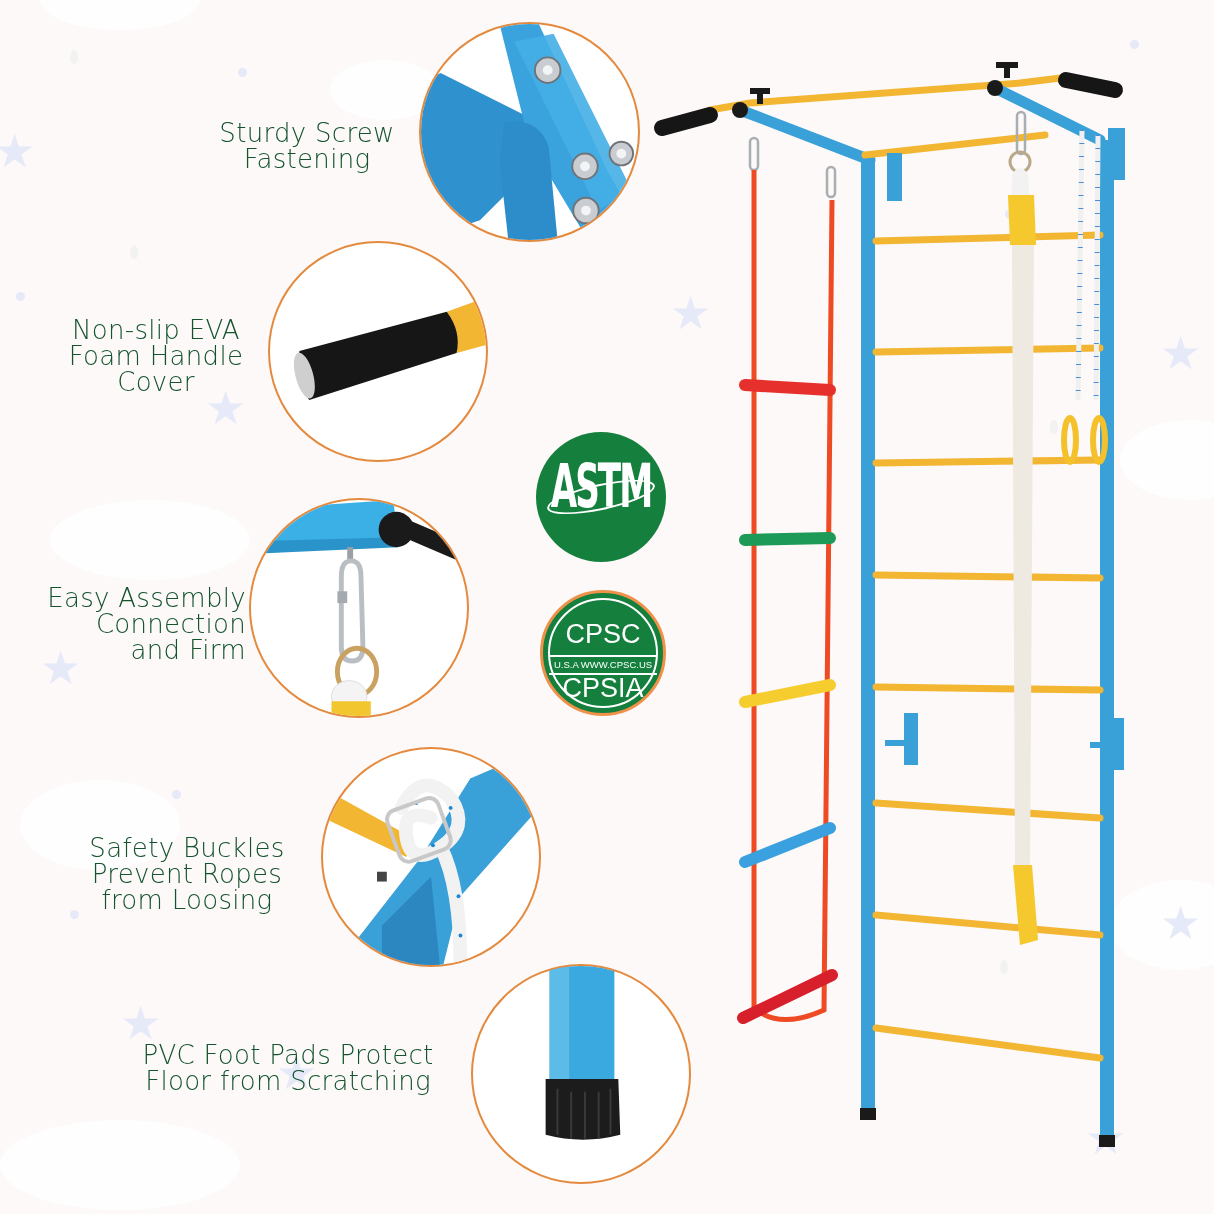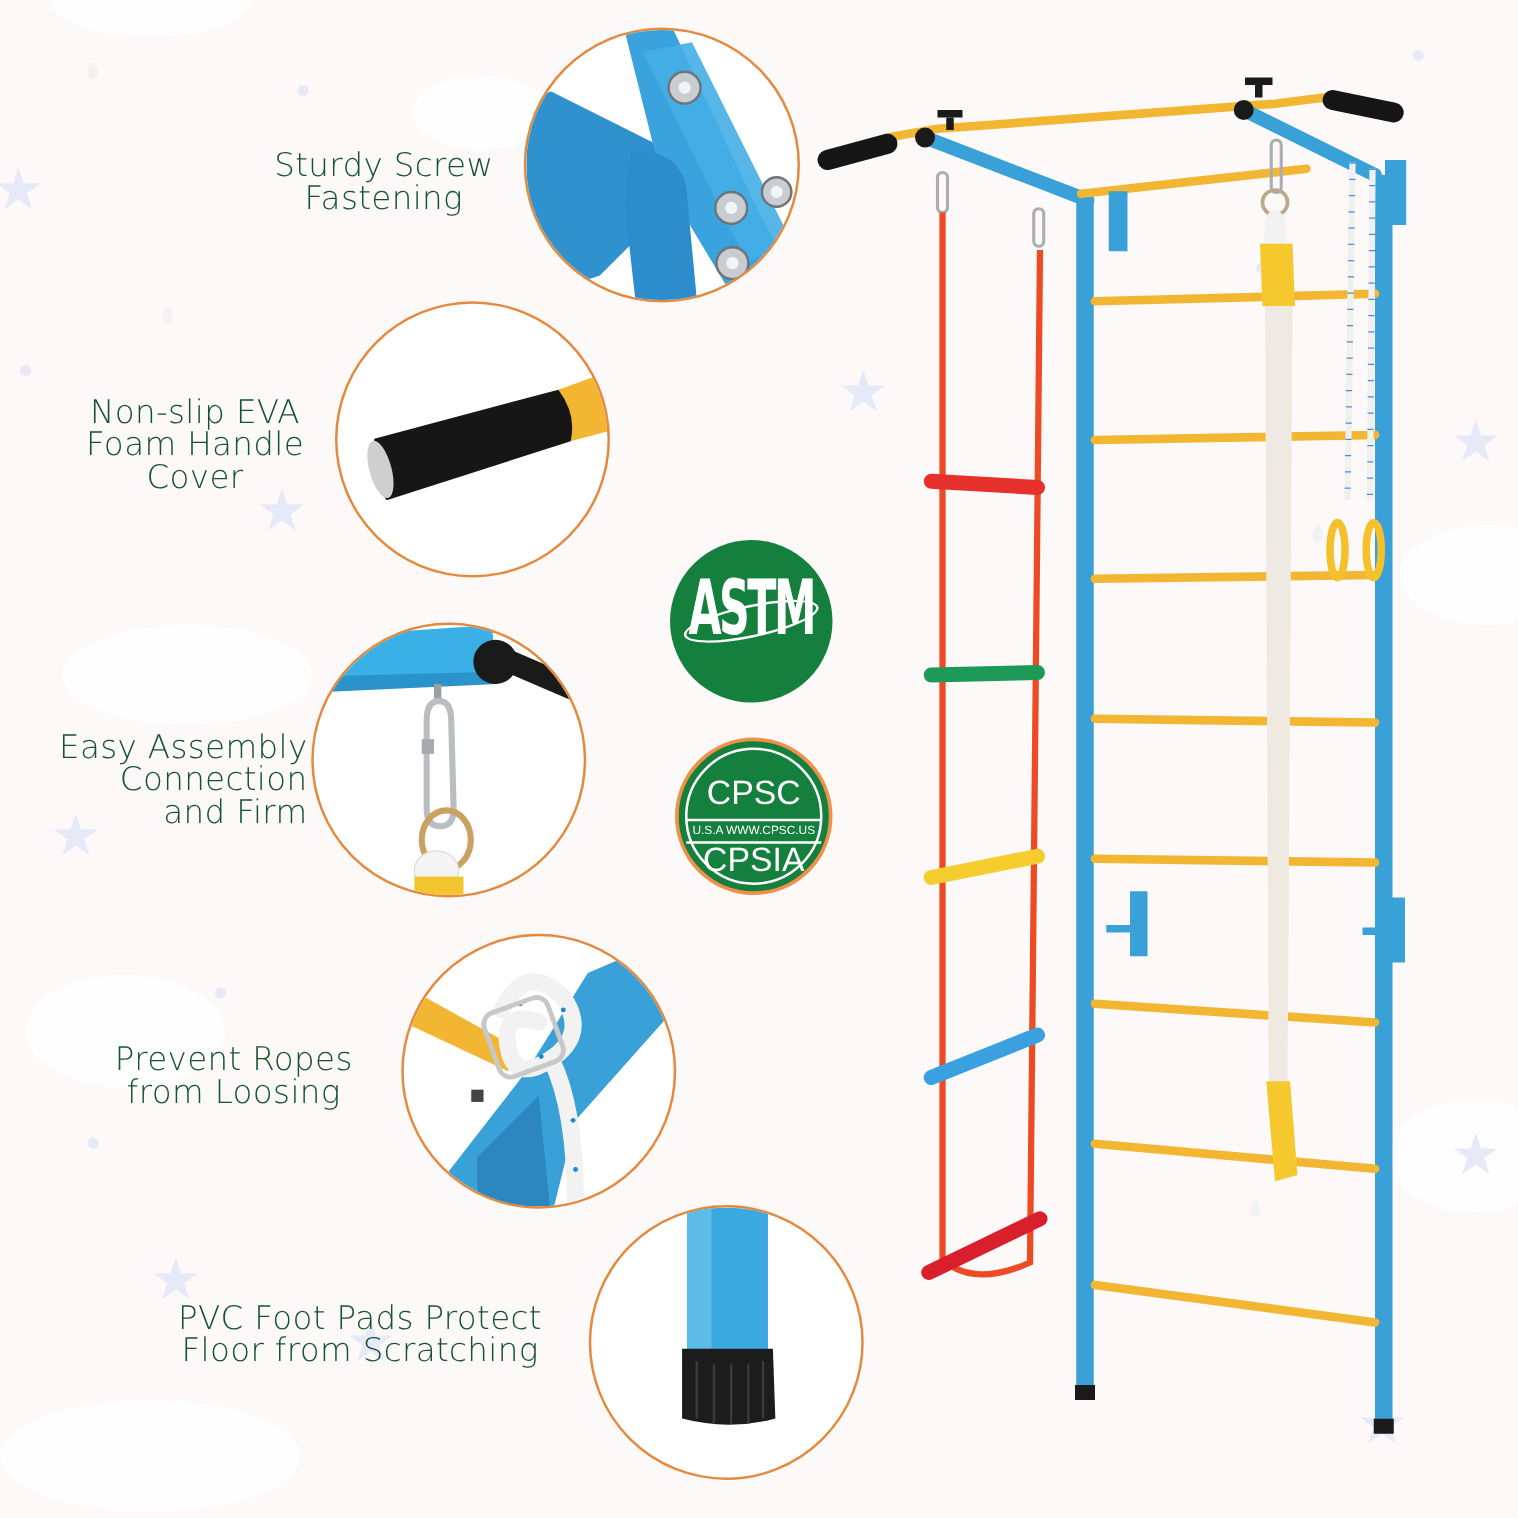--- a/index.html
+++ b/index.html
@@ -145,20 +145,21 @@
     <rect x="98" y="48" width="6" height="14" fill="#9aa0a6"></rect>
     <path d="M92 78 Q92 62 102 62 Q112 62 112 78 L114 150 Q114 164 103 164 Q92 164 92 150 Z" fill="none" stroke="#b9bec3" stroke-width="5"></path>
     <rect x="88" y="93" width="10" height="12" fill="#a5aaaf"></rect>
     <ellipse cx="108" cy="175" rx="20" ry="24" fill="none" stroke="#c9a261" stroke-width="5"></ellipse>
     <ellipse cx="100" cy="200" rx="18" ry="16" fill="#f4f4f4" stroke="#dcdcdc"></ellipse>
     <rect x="82" y="205" width="40" height="20" fill="#f2c62e"></rect>
   </svg>
 </div>
 
 <div class="feature-label" style="left:72px;top:835px;width:230px;">
+  <span>Safety Buckles</span>
   <span>Prevent Ropes</span>
   <span>from Loosing</span>
 </div>
 <div class="detail-circle" style="left:321px;top:747px;width:220px;height:220px;">
   <svg viewBox="0 0 220 220">
     <path d="M0 40 L90 90 L85 110 L0 70 Z" fill="#f2b632"></path>
     <path d="M150 30 L220 0 L220 60 L140 150 L120 230 L50 230 L30 200 L100 110 Z" fill="#3aa0d8"></path>
     <path d="M60 180 L110 130 L120 230 L60 230 Z" fill="#2c86bf"></path>
     <g fill="none" stroke="#f2f2f2" stroke-width="14" stroke-linecap="round">
       <path d="M80 60 Q100 20 130 50 Q150 80 120 100 Q90 120 85 90 Q80 60 110 70"></path>

